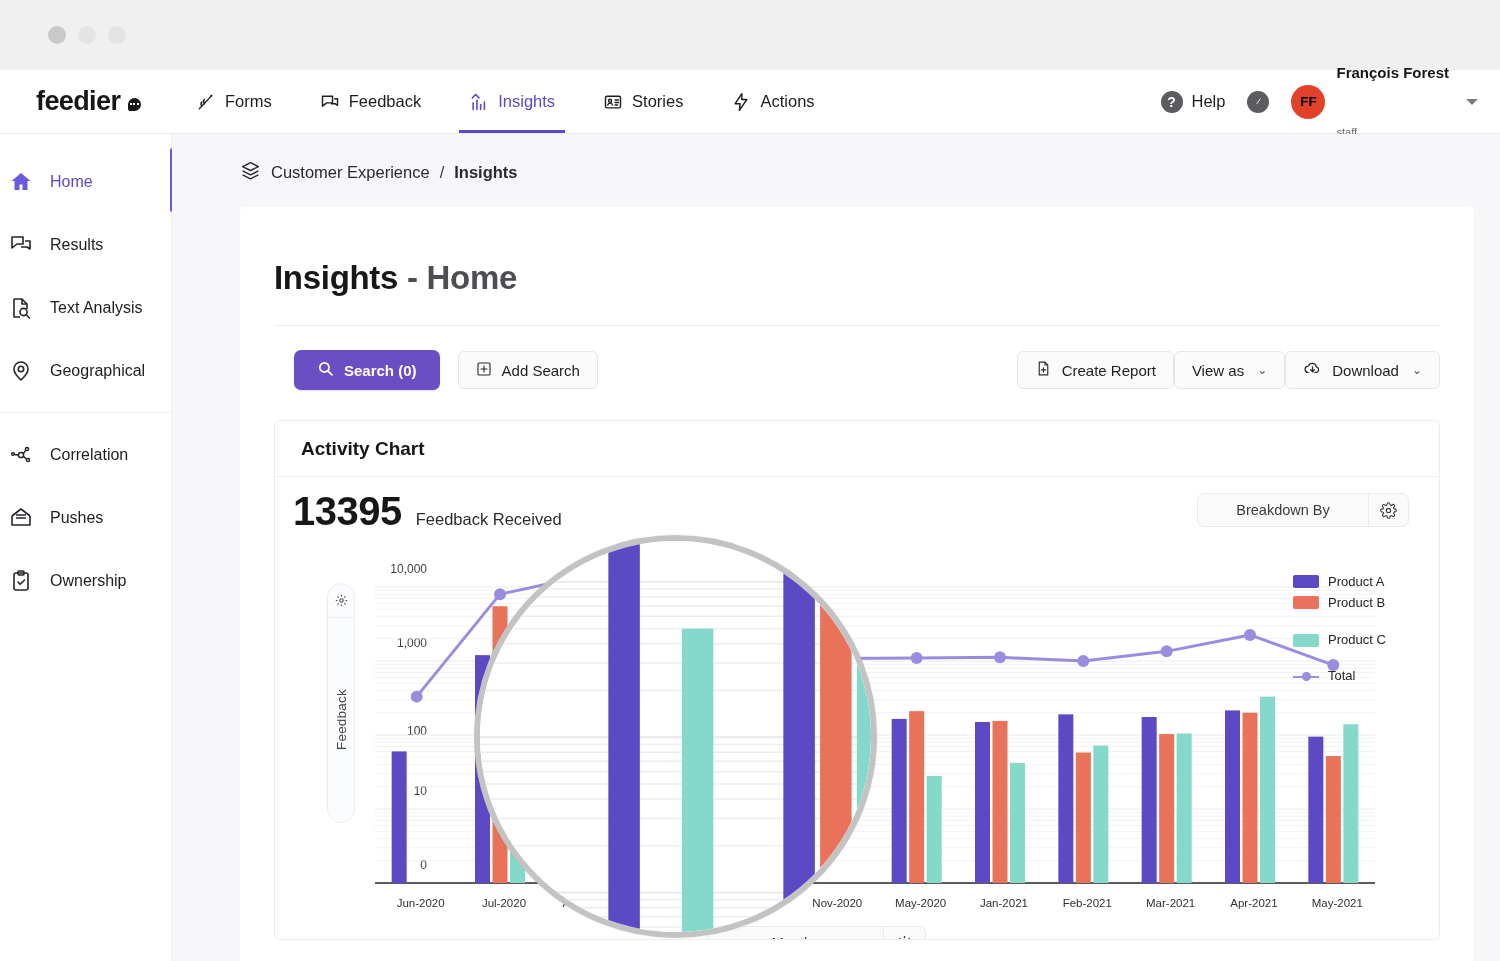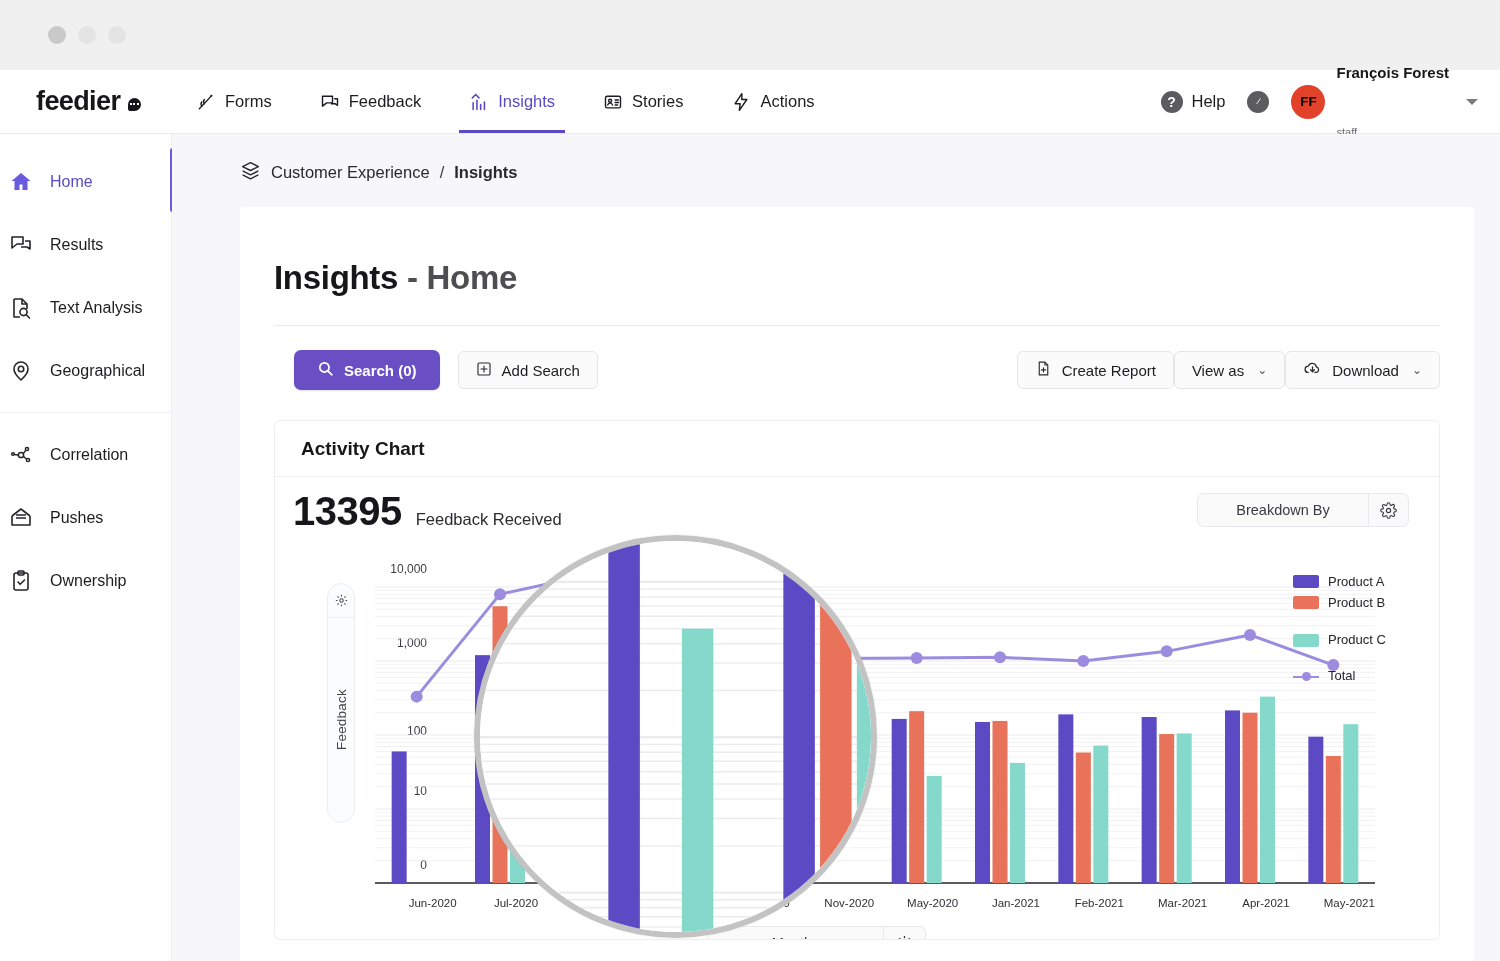--- a/index.html
+++ b/index.html
@@ -277,21 +277,21 @@
   .leg-line { width: 26px; height: 13px; position: relative; }
   .leg-line i {
     position: absolute; left: 0; top: 5.5px; width: 26px; height: 2.5px; background: #9b8ce0;
   }
   .leg-line i::after {
     content: ""; position: absolute; left: 9px; top: -3.5px;
     width: 9px; height: 9px; border-radius: 50%; background: #9b8ce0;
   }
 
   .xlabels {
-    position: absolute; left: 116px; top: 476px; width: 1000px;
+    position: absolute; left: 104px; top: 476px; width: 1000px;
     display: flex;
   }
   .xlabels span {
     flex: 1; text-align: center; font-size: 11.5px; color: #2f2f35;
   }
 
   .months-ctl {
     position: absolute; left: 432px; top: 505px;
     display: flex; align-items: stretch;
     border: 1px solid #e9e9ee; border-radius: 6px;

